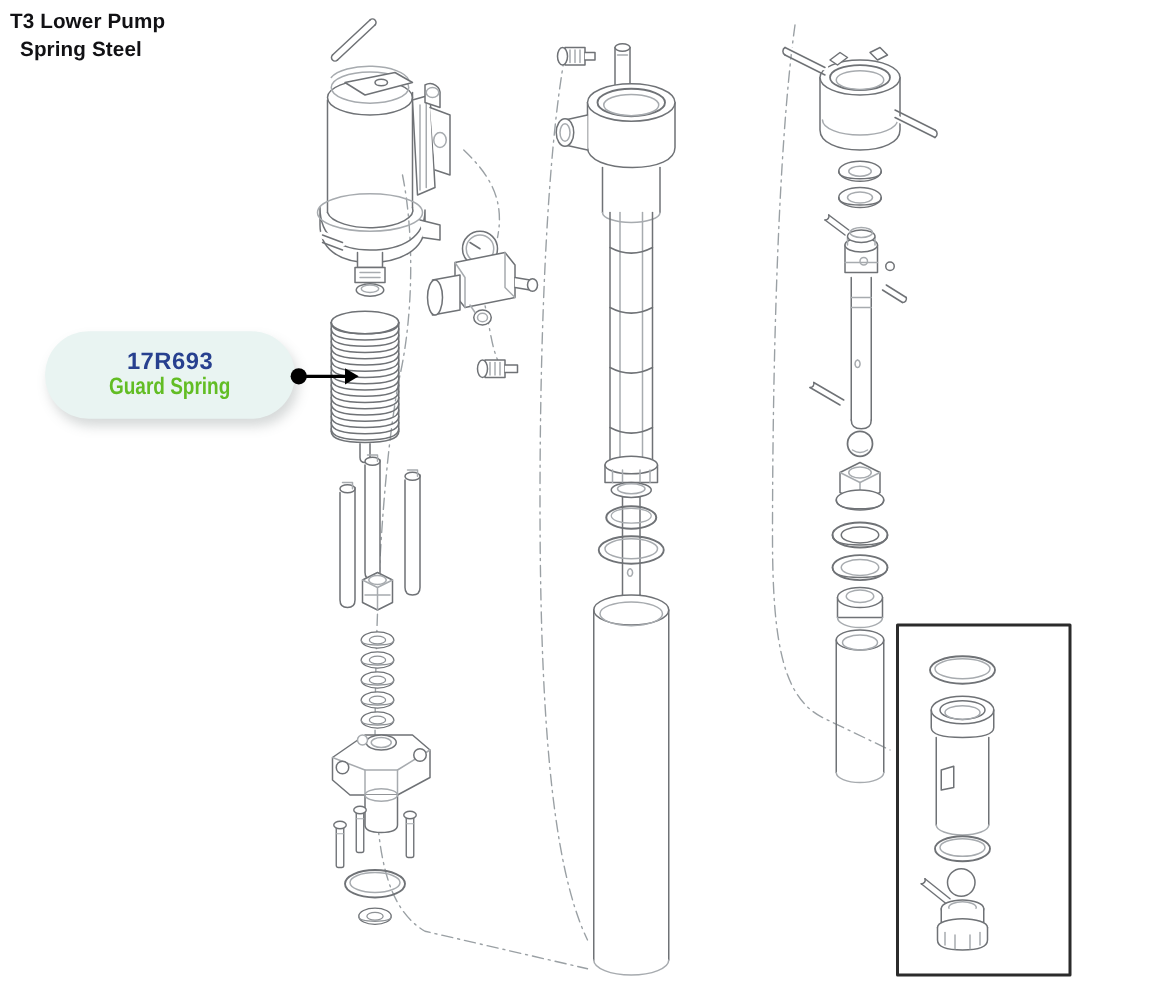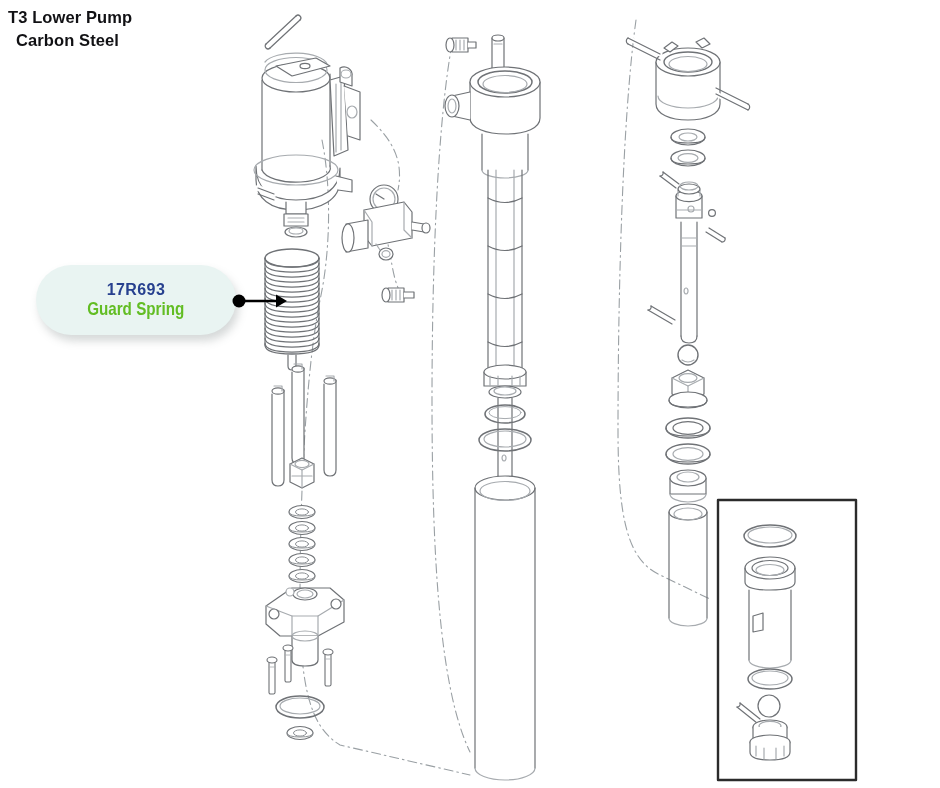--- a/index.html
+++ b/index.html
@@ -25,42 +25,42 @@
     position:absolute;left:36px;top:265px;
     width:200px;height:70px;
     background:#e9f4f2;
     border-radius:36px;
     box-shadow:3px 6px 9px rgba(120,130,130,.30);
     display:flex;flex-direction:column;
     align-items:center;justify-content:center;
     gap:1px;
   }
   .callout-pn{
-    font-size:16px;font-weight:bold;color:#27408f;
+    font-size:19px;font-weight:bold;color:#27408f;
     letter-spacing:.4px;line-height:1;
   }
   .callout-desc{
     font-size:19px;font-weight:bold;color:#62bd24;
     line-height:1.05;
     transform:scaleX(.80);transform-origin:center;
     white-space:nowrap;
   }
   .callout-leader{position:absolute;left:232px;top:286px;width:56px;height:30px;}
 
   
   #artwork{position:absolute;left:0;top:0;width:940px;height:788px;}
 </style>
 </head>
 <body>
 
 <div id="stage">
 
   <div class="title-block">
     <div>T3 Lower Pump</div>
-    <div class="title-line-2">Carbon Steel</div>
+    <div class="title-line-2">Spring Steel</div>
   </div>
 
   <svg id="artwork" viewBox="0 0 940 788" xmlns="http://www.w3.org/2000/svg">
     <defs>
       <g id="washer">
         <ellipse cx="0" cy="0" rx="13" ry="6.5" fill="#fff" stroke="#6f7276" stroke-width="1.1"></ellipse>
         <ellipse cx="0" cy="0" rx="6.5" ry="3.1" fill="#fff" stroke="#8d9195" stroke-width="1"></ellipse>
         <path d="M-13,0 q0,4 13,4 q13,0 13,-4" fill="none" stroke="#8d9195" stroke-width="1"></path>
       </g>
       <g id="oring">

